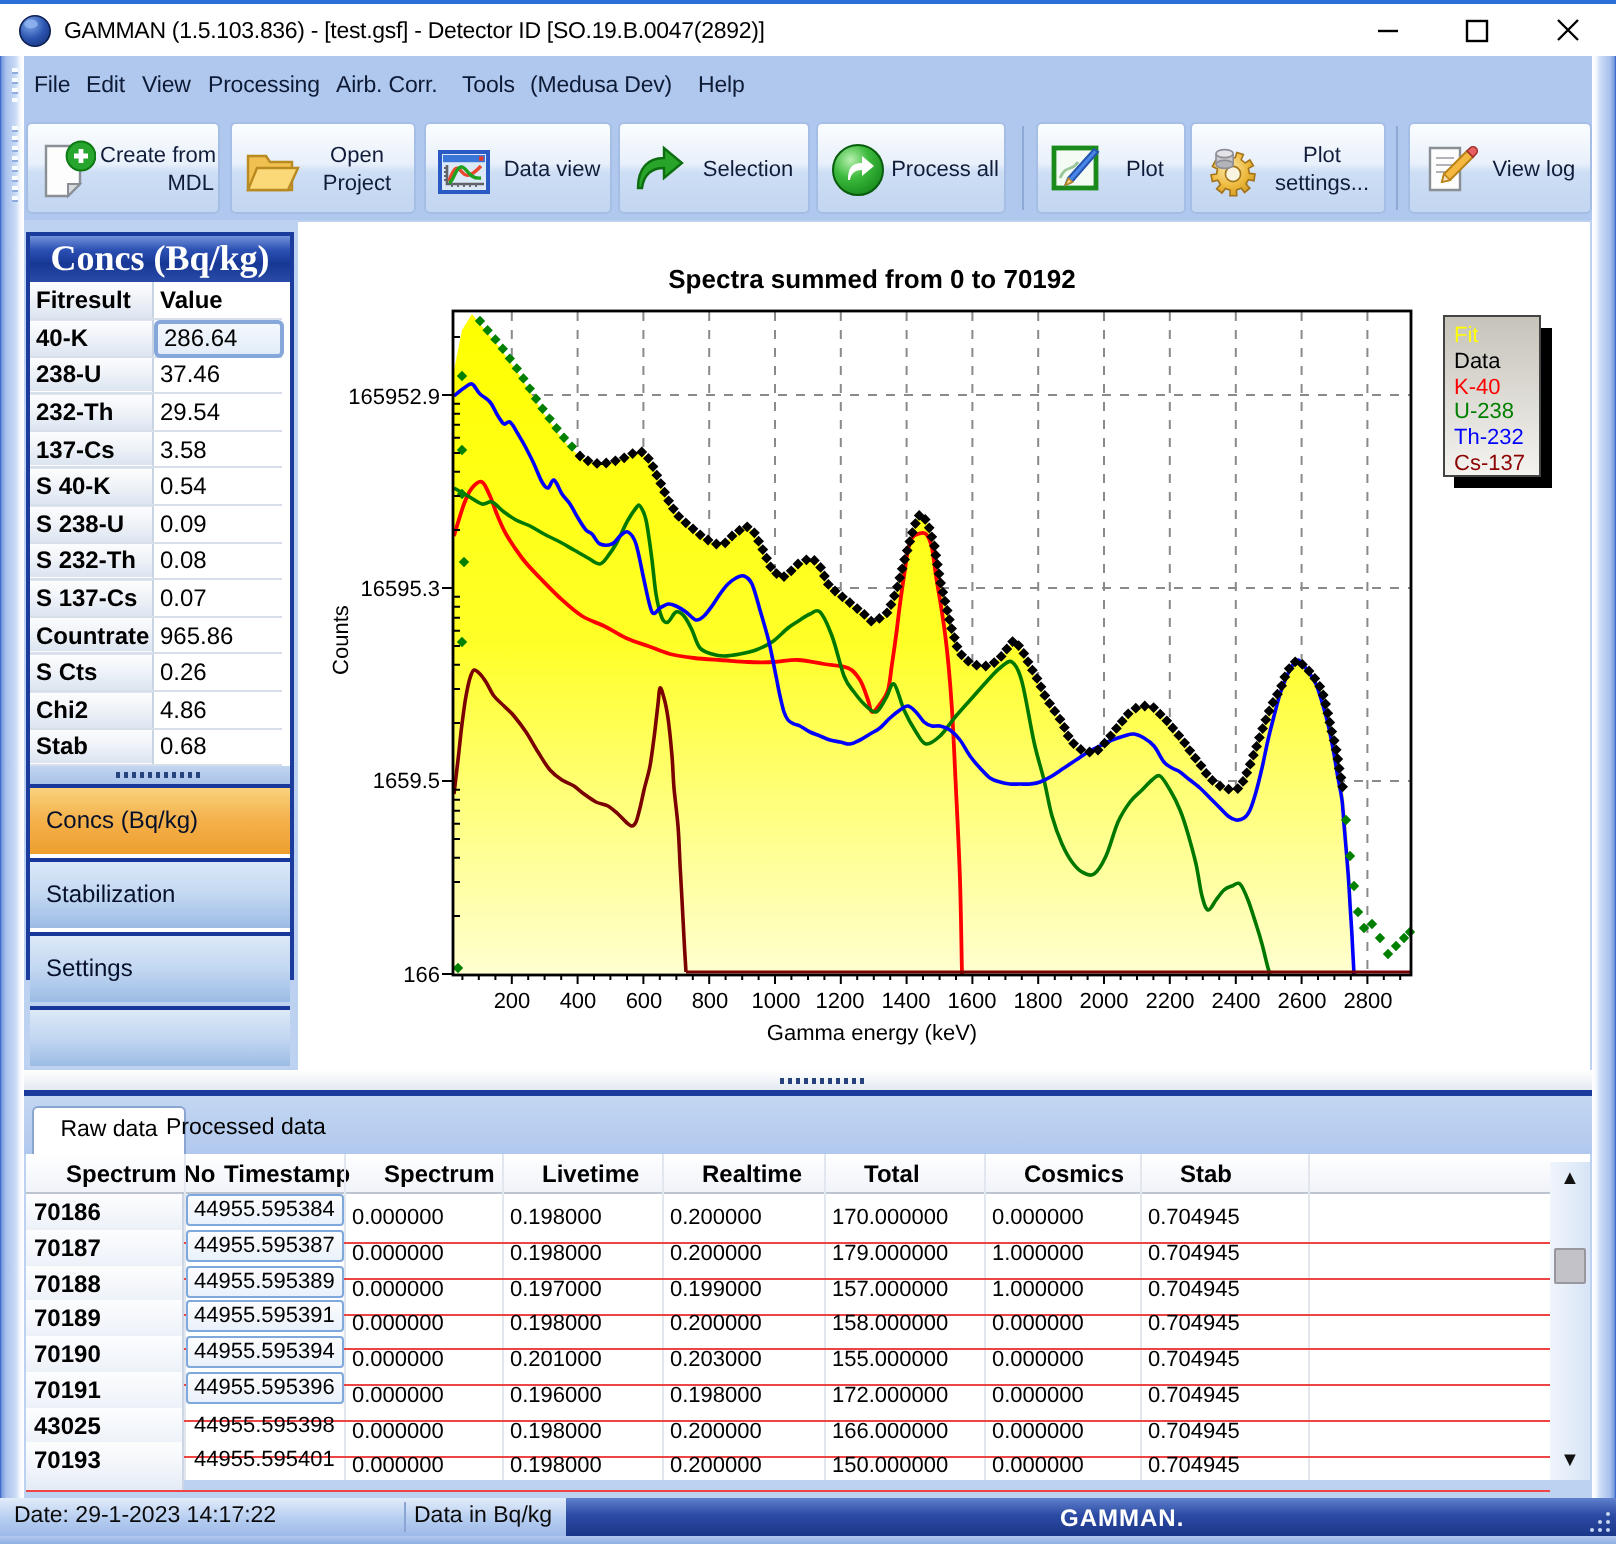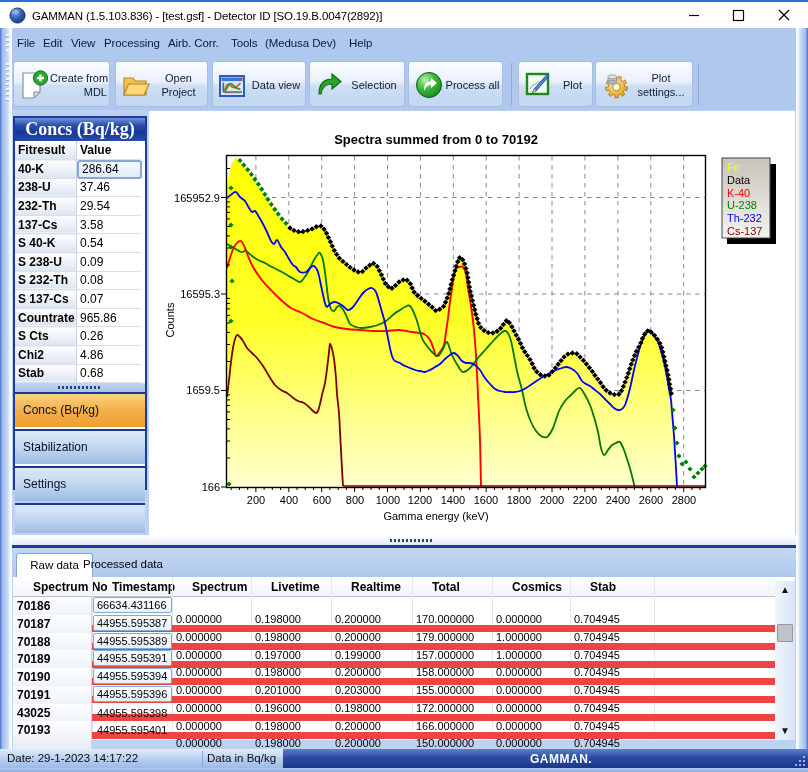--- a/index.html
+++ b/index.html
@@ -52,24 +52,24 @@
 #tabbar { left:12px; top:548px; width:784px; height:29px; background:linear-gradient(180deg,#c3d7f2,#b1c8ee); }
 #tab1 { left:4px; top:5px; width:77px; height:24px; font-size:11.5px; background:#fff; border:1px solid #8aa5cf; border-bottom:none;
   border-radius:3px 3px 0 0; text-align:center; line-height:22px; position:absolute; }
 #tab2 { position:absolute; left:71px; top:10px; font-size:11.5px; }
 
 #btable { left:13px; top:577px; width:782px; height:163px; background:#fff; font-size:11px; }
 .hrow { position:absolute; top:0; height:20px; width:762px;
   background:linear-gradient(180deg,#ffffff,#f0f3f9); border-bottom:1px solid #bcc4d2; }
 .hcell { position:absolute; top:3px; font-weight:bold; font-size:12px;margin-left:16px; }
 .vline { position:absolute; top:0; width:1px; height:163px; background:#e2e6ee; }
-.brow { position:absolute; width:762px; height:35px; border-bottom:7px solid #ef4444; }
+.brow { position:absolute; width:762px; height:25px; border-bottom:1px solid #ef4444; }
 .c0 { position:absolute; left:0; top:0; width:79px; height:100%; font-weight:bold; font-size:12px; padding:2px 0 0 4px;
   background:linear-gradient(180deg,#fdfdfe 0%,#f0f4fa 60%,#e4ebf5 100%); border-right:1px solid #cdd6e4; }
-.cc { position:absolute; top:16px; }
+.cc { position:absolute; top:6px; }
 .tsbox { position:absolute; left:80px; top:0px; width:79px; height:16px; border:1px solid #7fa8dc; border-radius:2px;
   background:linear-gradient(180deg,#fcfdfe,#e9f1fa); padding:1px 0 0 3px; }
 .tsplain { position:absolute; left:84px; top:3px; }
 
 #vsb { left:775px; top:581px; width:20px; height:159px; background:linear-gradient(90deg,#f0f5fc,#d7e4f6); }
 .sbtn { position:absolute; left:0px; width:20px; height:17px; text-align:center; font-size:10px; line-height:17px; color:#111; }
 #sthumb { position:absolute; left:2px; top:43px; width:16px; height:18px; background:#c3c2c9; border:1px solid #98979e; border-radius:1px; }
 
 #sbar { left:0px; top:749px; width:808px; height:19px; background:linear-gradient(180deg,#e2ecfa 0%,#b6cdf0 55%,#9cb9e8 100%); }
 #sbardark { position:absolute; left:283px; top:0; width:525px; height:19px;
@@ -199,20 +199,32 @@
             </radialGradient>
           </defs>
 <path d="M25.5,17.0 L25.0,20.4 L22.2,19.8 L21.0,22.0 L22.9,24.1 L20.3,26.3 L18.6,24.1 L16.2,25.0 L16.4,27.8 L13.0,27.9 L13.1,25.1 L10.7,24.2 L9.0,26.5 L6.3,24.4 L8.2,22.3 L6.9,20.1 L4.2,20.8 L3.5,17.4 L6.3,17.0 L6.7,14.5 L4.2,13.2 L5.8,10.2 L8.2,11.7 L10.2,10.0 L9.0,7.5 L12.2,6.2 L13.1,8.9 L15.6,8.9 L16.4,6.2 L19.7,7.3 L18.6,9.9 L20.6,11.5 L22.9,9.9 L24.7,12.9 L22.2,14.2 L22.7,16.7 Z" fill="url(#gg)" stroke="#a3731a" stroke-width="0.8"></path>
 <circle cx="14.5" cy="17" r="3.8" fill="#f8f4e0" stroke="#a3731a" stroke-width="0.8"></circle>
 <rect x="6" y="6.5" width="8.6" height="5.5" rx="1" fill="#c9c9cf" stroke="#8e8e96" stroke-width="0.8"></rect>
 <ellipse cx="10.3" cy="6.8" rx="4.3" ry="2" fill="#e3e3e8" stroke="#8e8e96" stroke-width="0.8"></ellipse>
 <ellipse cx="10.3" cy="12.2" rx="4.3" ry="2" fill="#b4b4bc" stroke="#8e8e96" stroke-width="0.8"></ellipse>
         </svg>
       </span>
       <span class="lbl" style="left:36px;top:9px;width:58px;text-align:center">Plot<br>settings...</span>
+    </div>
+    <div class="tbtn" style="left:692px;width:92px">
+      <span style="position:absolute;left:6px;top:8px">
+        <svg style="position:absolute" width="28" height="30" viewBox="0 0 28 30">
+          <path d="M4 4 h15 v21 h-15 z" fill="#fdfdfd" stroke="#8a8f96" stroke-width="1.2"></path>
+<path d="M7 9 h9 M7 12.5 h9 M7 16 h6" stroke="#b0b4ba" stroke-width="1"></path>
+<path d="M22.5 5.5 l3 3 L14 20 l-4 1 1-4 Z" fill="#f4b840" stroke="#b9831a" stroke-width="1"></path>
+<path d="M11 17 l-1 4 4-1 z" fill="#f8dfb8" stroke="#b9831a" stroke-width="0.8"></path>
+<path d="M22.5 5.5 l3 3 1.5-1.5 a1.5 1.5 0 0 0 -3-3 Z" fill="#e86060" stroke="#a03030" stroke-width="0.8"></path>
+        </svg>
+      </span>
+      <span class="lbl" style="left:36px;top:16px;width:52px;text-align:center">View log</span>
     </div>
     <div style="position:absolute;left:499px;top:6px;width:1px;height:42px;background:#8fa9d6"></div>
     <div style="position:absolute;left:686px;top:6px;width:1px;height:42px;background:#8fa9d6"></div>
 </div>
 <div class="abs" id="chartpanel"><svg width="646" height="426" viewBox="149 111 646 426" xmlns="http://www.w3.org/2000/svg" font-family="Liberation Sans, sans-serif">
       <defs>
         <linearGradient id="yg" x1="0" y1="156" x2="0" y2="487" gradientUnits="userSpaceOnUse">
           <stop offset="0" stop-color="#ffff00"></stop>
           <stop offset="0.5" stop-color="#ffff28"></stop>
           <stop offset="0.8" stop-color="#ffff90"></stop>
@@ -354,21 +366,21 @@
     <div class="vline" style="left:79px"></div>
     <div class="vline" style="left:159px"></div>
     <div class="vline" style="left:238px"></div>
     <div class="vline" style="left:318px"></div>
     <div class="vline" style="left:399px"></div>
     <div class="vline" style="left:479px"></div>
     <div class="vline" style="left:557px"></div>
     <div class="vline" style="left:641px"></div>
     <div class="brow" style="top:20.0px">
       <div class="c0">70186</div>
-      <div class="tsbox">66634.431166</div>
+      <div class="tsbox">44955.595384</div>
       <span class="cc" style="left:163px">0.000000</span>
       <span class="cc" style="left:242px">0.198000</span>
       <span class="cc" style="left:322px">0.200000</span>
       <span class="cc" style="left:403px">170.000000</span>
       <span class="cc" style="left:483px">0.000000</span>
       <span class="cc" style="left:561px">0.704945</span>
     </div>
     <div class="brow" style="top:37.8px">
       <div class="c0">70187</div>
       <div class="tsbox">44955.595387</div>

